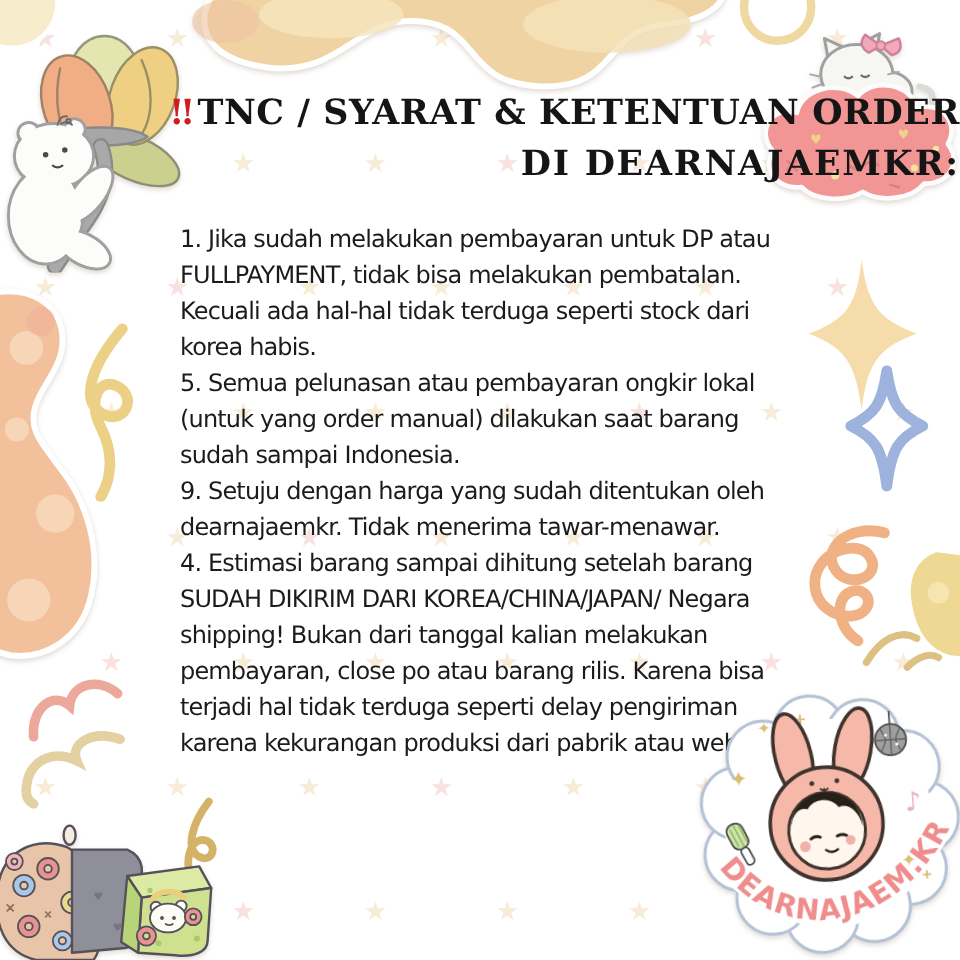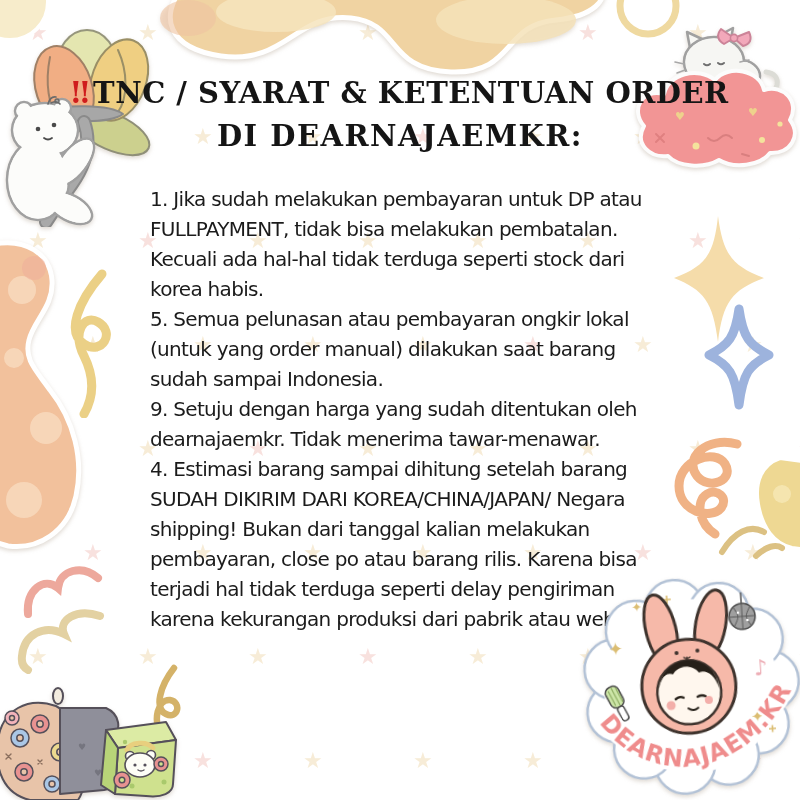--- a/index.html
+++ b/index.html
@@ -1,21 +1,21 @@
 <!DOCTYPE html>
 <html><head>
 <meta charset="utf-8">
 <style>
   html,body{margin:0;padding:0;}
   body{width:800px;height:800px;background:#fff;font-family:"DejaVu Sans",sans-serif;}
   .canvas{position:relative;width:800px;height:800px;background:#ffffff;overflow:hidden;}
   .star{position:absolute;font-size:22px;line-height:1;z-index:0;user-select:none;}
   .deco{position:absolute;z-index:1;}
   .sticker{filter:drop-shadow(0 2px 2px rgba(140,120,95,.28));}
-  .title{position:absolute;top:76px;left:0;width:100%;text-align:center;z-index:2;
+  .title{position:absolute;top:76px;left:0;width:100%;text-align:right;z-index:2;
          font-family:"DejaVu Serif",serif;font-weight:bold;color:#151515;}
   .title .t1{font-size:29px;letter-spacing:.5px;}
   .title .t2{font-size:29px;margin-top:9px;letter-spacing:1.5px;}
   .alert{color:#cf1d1d;margin-right:3px;}
   .terms{position:absolute;top:184px;left:150px;width:510px;z-index:2;}
   .terms p{margin:0;font-size:20px;line-height:30px;font-weight:normal;color:#1b1b1b;letter-spacing:-0.7px;}
   .badge{z-index:3;transform:rotate(-4deg);}
   .bed{z-index:3;}
   svg text.icon-t{font-family:"DejaVu Sans",sans-serif;}
 </style>

